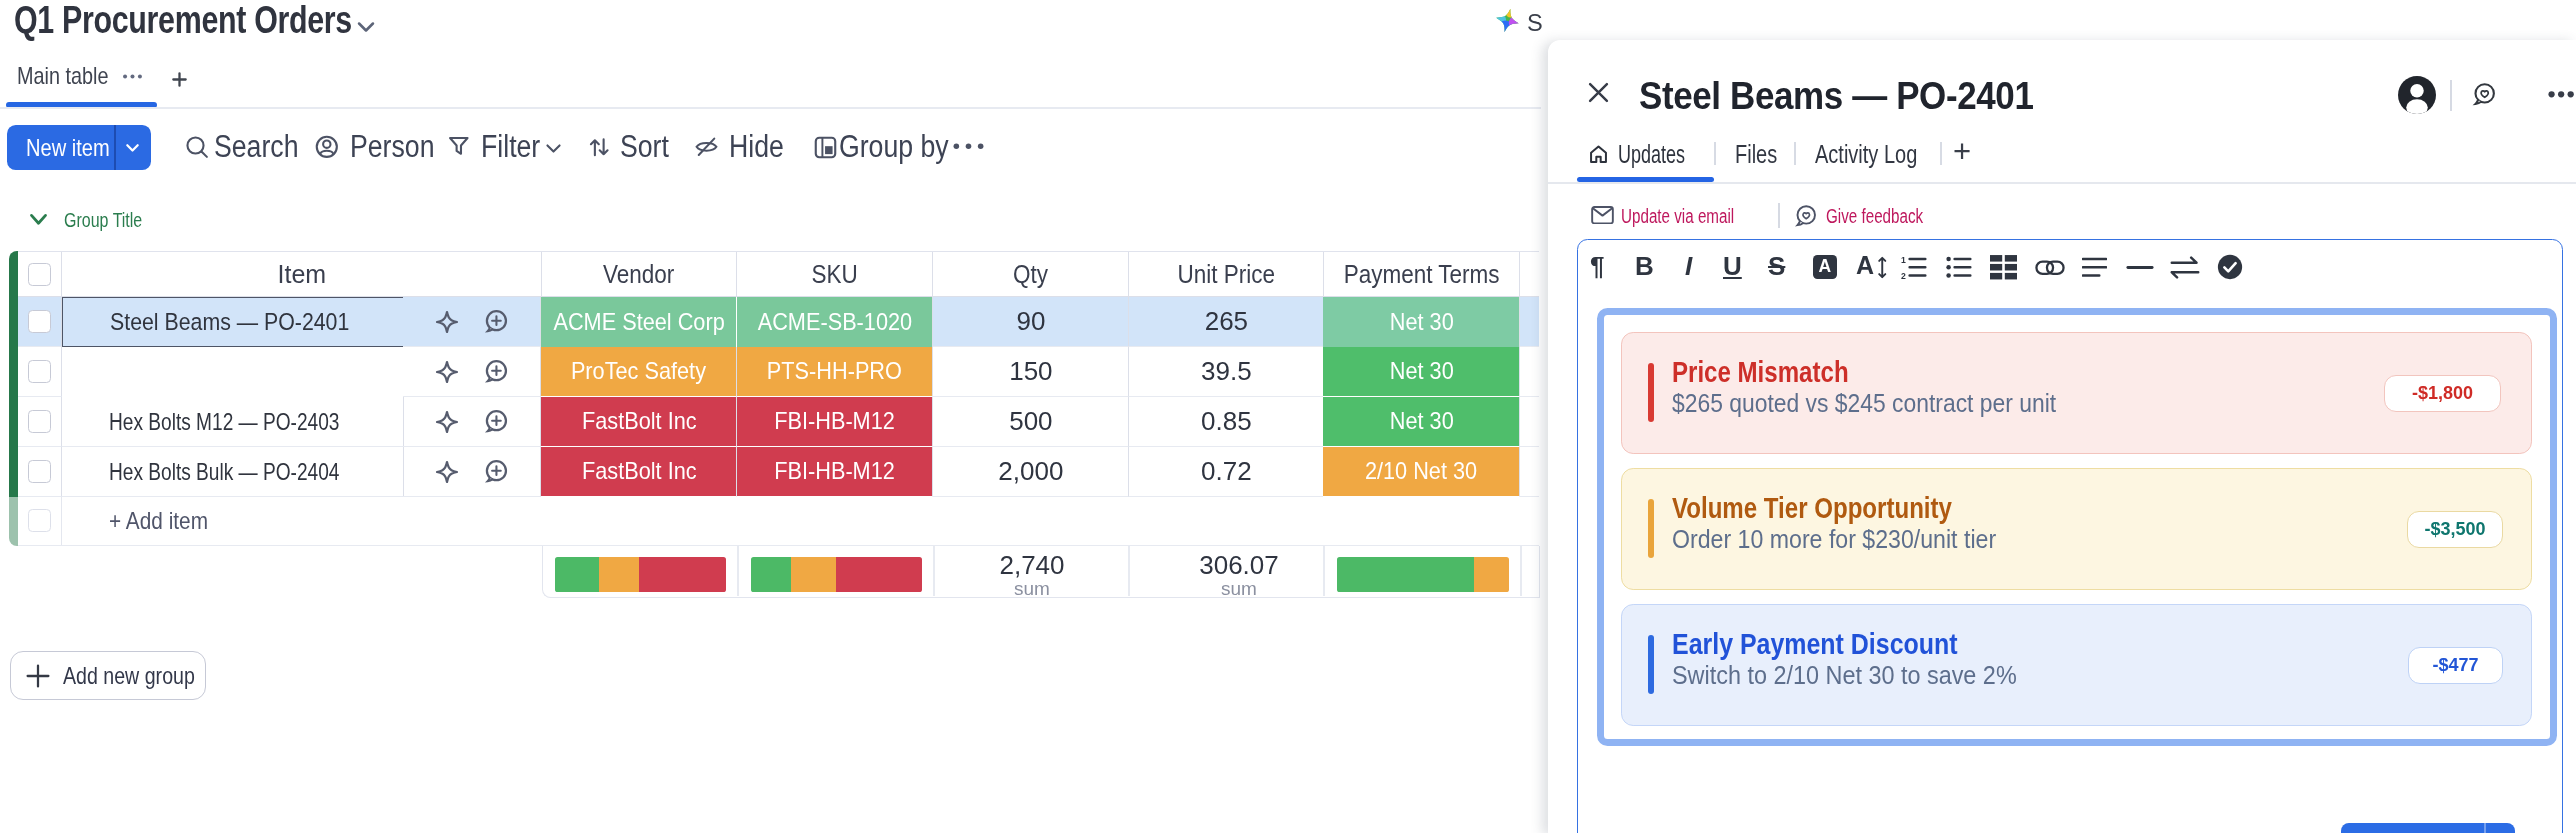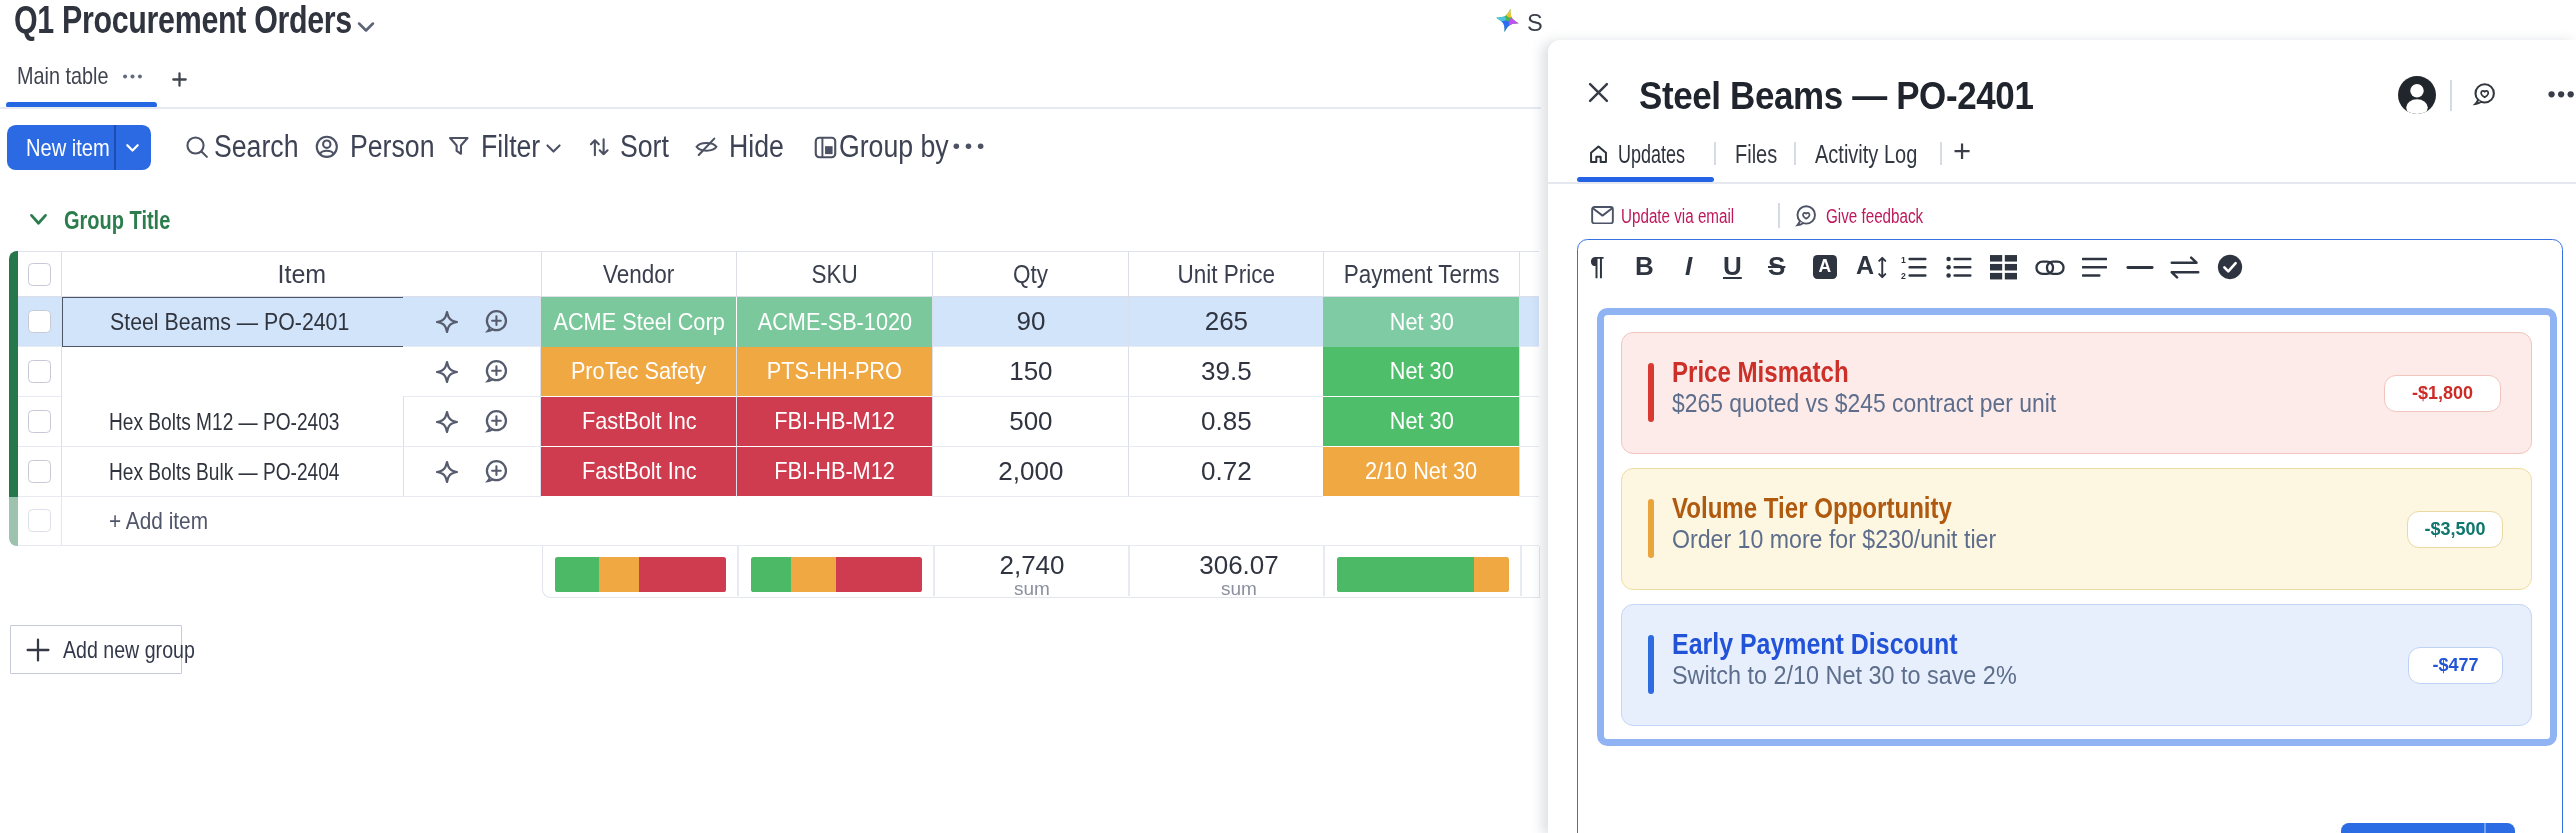--- a/index.html
+++ b/index.html
@@ -9,21 +9,21 @@
 svg{display:block}
 
 #board{position:absolute;left:0;top:0;width:2576px;height:834px;background:#fff}
 .btitle{left:14px;top:0px;font-size:38px;font-weight:600;color:#30343f;letter-spacing:-0.4px;line-height:40px}
 .tabtxt{left:16.6px;top:63px;font-size:23.6px;color:#3f4450;line-height:26px}
 .bluebar{left:6.1px;top:102px;width:151px;height:6.1px;background:#2566e3;border-radius:3.5px}
 .greyline{left:0px;top:107px;width:1541px;height:1.7px;background:#e7eaf1}
 .newitem{left:7px;top:125px;width:144px;height:45px;background:#2b6ae3;border-radius:8.7px;color:#fff;font-size:25px;line-height:45px}
 .tlabel{font-size:31px;color:#3d4354;line-height:30px}
 .gchev{left:28px;top:211px}
-.gtitle{left:64px;top:204px;font-size:25px;font-weight:700;color:#2b7d4e;line-height:32px}
+.gtitle{left:64px;top:204px;font-size:20px;font-weight:400;color:#2b7d4e;line-height:32px}
 
 .gbar1{left:8.7px;top:251px;width:9.6px;height:246px;background:#26784a;border-top-left-radius:7.9px}
 .gbar2{left:8.7px;top:496px;width:9.6px;height:50px;background:rgba(38,120,74,.45);border-bottom-left-radius:7.9px}
 .row{left:18.4px;width:1521px;height:50px}
 .cell{position:absolute;top:0;height:100%;display:flex;align-items:center;justify-content:center;white-space:nowrap}
 .sq{display:inline-block;transform-origin:0 50%;white-space:nowrap}
 .c-cb{left:0px;width:44px;border-right:1.7px solid #dcdfe9}
 .c-name{left:44px;width:342px;justify-content:flex-start;padding-left:47px;border-right:1.7px solid #dcdfe9}
 .c-gap{left:385px;width:138px;border-right:1.7px solid #dcdfe9;gap:23px}
 .c-ven{left:523px;width:196px;border-right:1.7px solid #dcdfe9}
@@ -36,21 +36,21 @@
 .dat{font-size:26px;color:#2f3440}
 .cbx{width:23px;height:23px;background:#fff;border:1.7px solid #c7cad6;border-radius:4.4px}
 .coltxt{color:#fff;font-size:23.6px}
 .sel{background:#d2e4f9}
 .rowline{border-bottom:1.7px solid #e7eaf1}
 .itemtxt{font-size:24.5px;color:#30343e}
 
 .sumbar{position:absolute;top:10.5px;height:35px;display:flex;border-radius:2.6px;overflow:hidden}
 .sumnum{font-size:26px;color:#2f3440;line-height:28px;text-align:center}
 .sumlab{font-size:19px;color:#8b90a0;line-height:19px;text-align:center}
-.addgroup{left:9.6px;top:625px;width:172px;height:49px;border:1.7px solid #c6c9d6;border-radius:1px}
+.addgroup{left:9.6px;top:651px;width:196px;height:49px;border:1.7px solid #c6c9d6;border-radius:13px}
 
 #panel{position:absolute;left:1548px;top:40px;width:1028px;height:793px;background:#fff;
   border-top-left-radius:12.2px;box-shadow:-5.2px 1.7px 12.2px rgba(60,70,90,.17);overflow:hidden}
 .ptitle{left:91px;top:35px;font-size:38px;font-weight:700;color:#20242d;letter-spacing:-0.4px;line-height:42px}
 .tab{font-size:25px;color:#323742;line-height:30px}
 .tsep{width:1.7px;height:23px;background:#d7dbe4;top:102px}
 .pblue{left:29px;top:137px;width:137px;height:5.2px;background:#2464e4;border-radius:2.6px}
 .pgrey{left:0px;top:142px;width:1028px;height:1.7px;background:#e5e8ee}
 .ulabel{font-size:20px;color:#be185d;line-height:30px}
 .editor{left:29px;top:199px;width:986px;height:664px;border:1.7px solid #3672e2;border-radius:10.5px}

